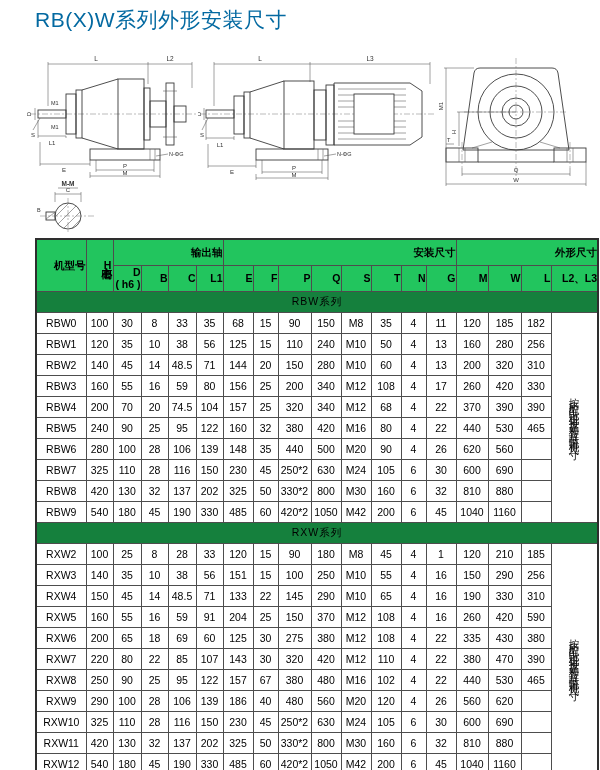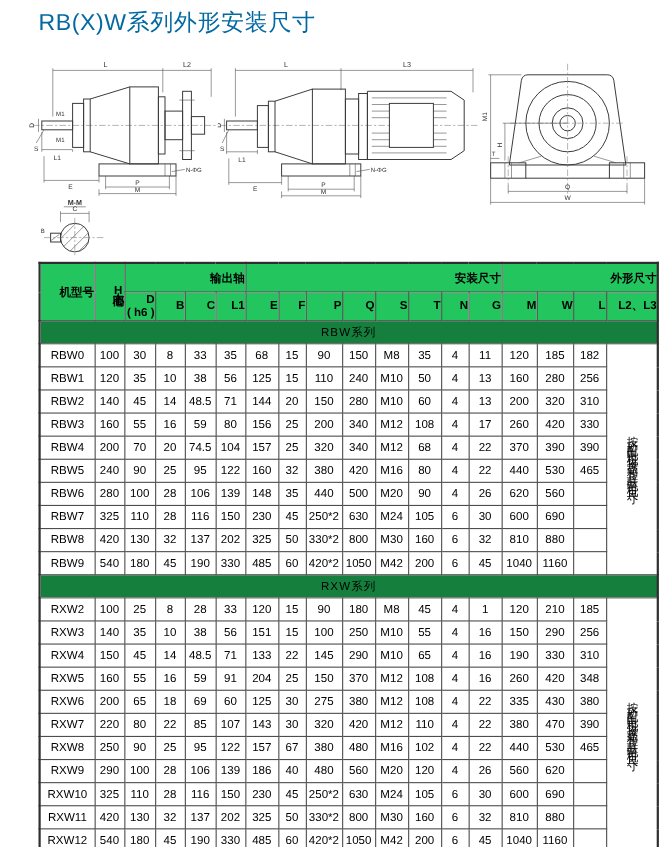--- a/index.html
+++ b/index.html
@@ -550,21 +550,21 @@
         <td>204</td>
         <td>25</td>
         <td>150</td>
         <td>370</td>
         <td>M12</td>
         <td>108</td>
         <td>4</td>
         <td>16</td>
         <td>260</td>
         <td>420</td>
-        <td>348</td>
+        <td>590</td>
       </tr>
       <tr>
         <td>RXW6</td>
         <td>200</td>
         <td>65</td>
         <td>18</td>
         <td>69</td>
         <td>60</td>
         <td>125</td>
         <td>30</td>

